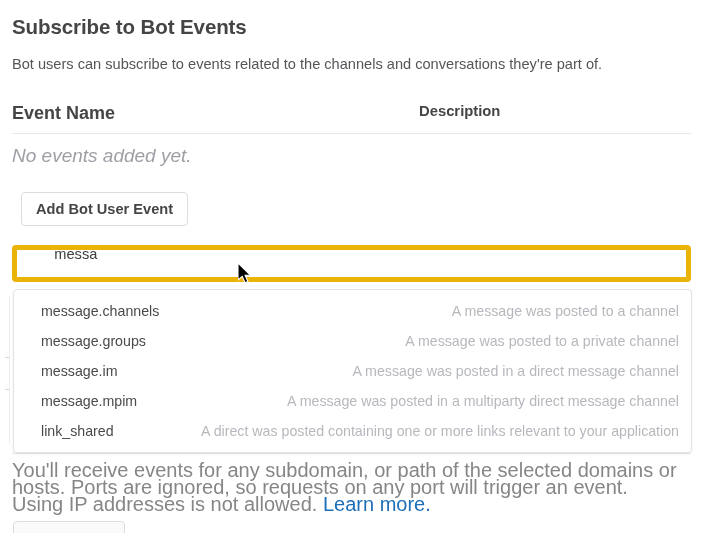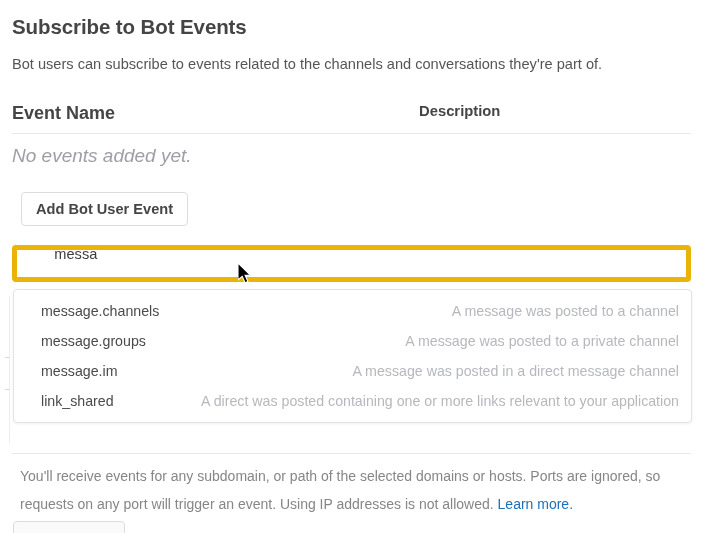--- a/index.html
+++ b/index.html
@@ -216,26 +216,26 @@
     left: 12px;
     top: 453px;
     width: 679px;
     height: 1px;
     background: #e8e8e8;
   }
 
   
   .footnote {
     position: absolute;
-    left: 20px;
+    left: 12px;
     top: 462px;
     width: 672px;
-    font-size: 14px;
+    font-size: 20px;
     color: #868686;
-    line-height: 28px;
+    line-height: 17px;
   }
   .footnote-link {
     color: #1d6fb8;
     text-decoration: none;
     cursor: pointer;
   }
 
   
   .bottom-button {
     position: absolute;
@@ -301,20 +301,24 @@
     <div class="dropdown-option">
       <span class="option-name">message.groups</span>
       <span class="option-desc">A message was posted to a private channel</span>
     </div>
 
     <div class="dropdown-option">
       <span class="option-name">message.im</span>
       <span class="option-desc">A message was posted in a direct message channel</span>
     </div>
 
+    <div class="dropdown-option">
+      <span class="option-name">message.mpim</span>
+      <span class="option-desc">A message was posted in a multiparty direct message channel</span>
+    </div>
 
     <div class="dropdown-option">
       <span class="option-name">link_shared</span>
       <span class="option-desc">A direct was posted containing one or more links relevant to your application</span>
     </div>
 
   </div>
 
   <div class="footer-rule"></div>
 

